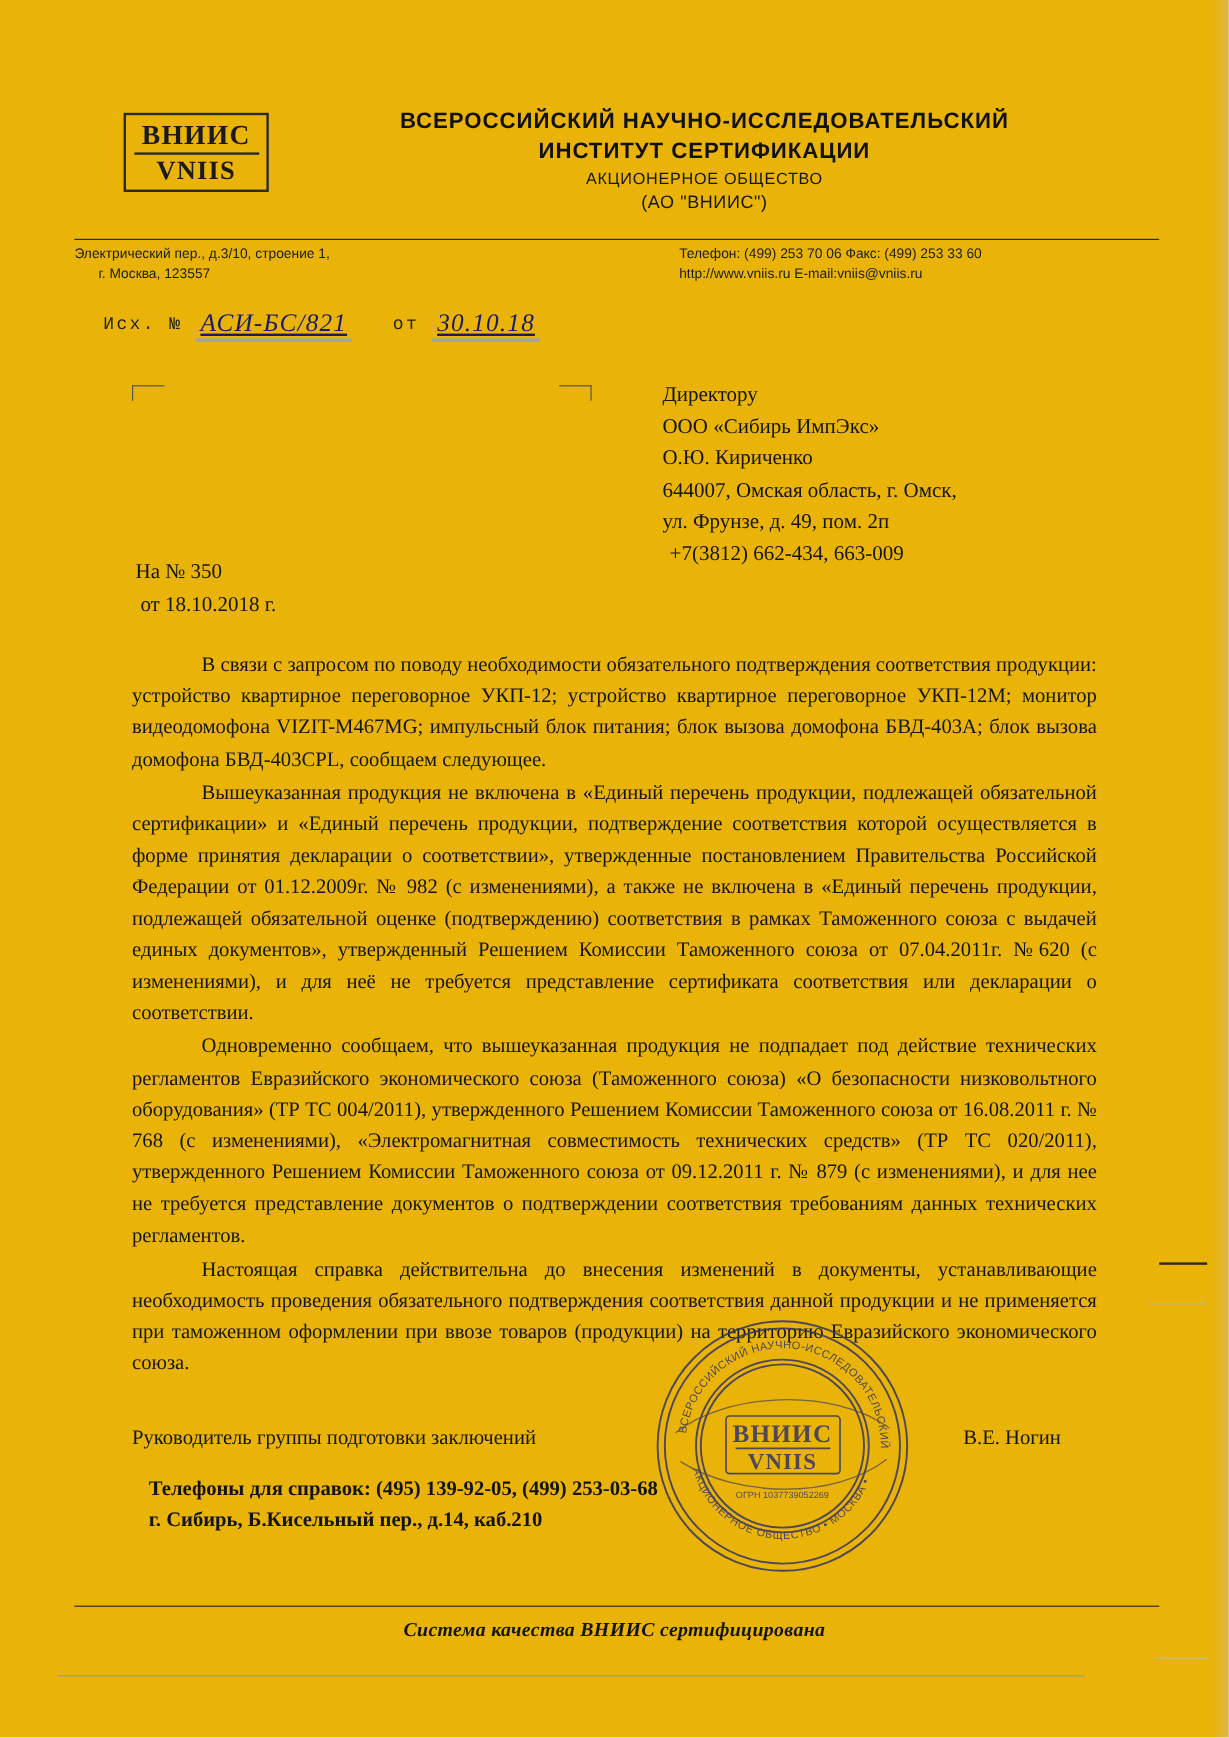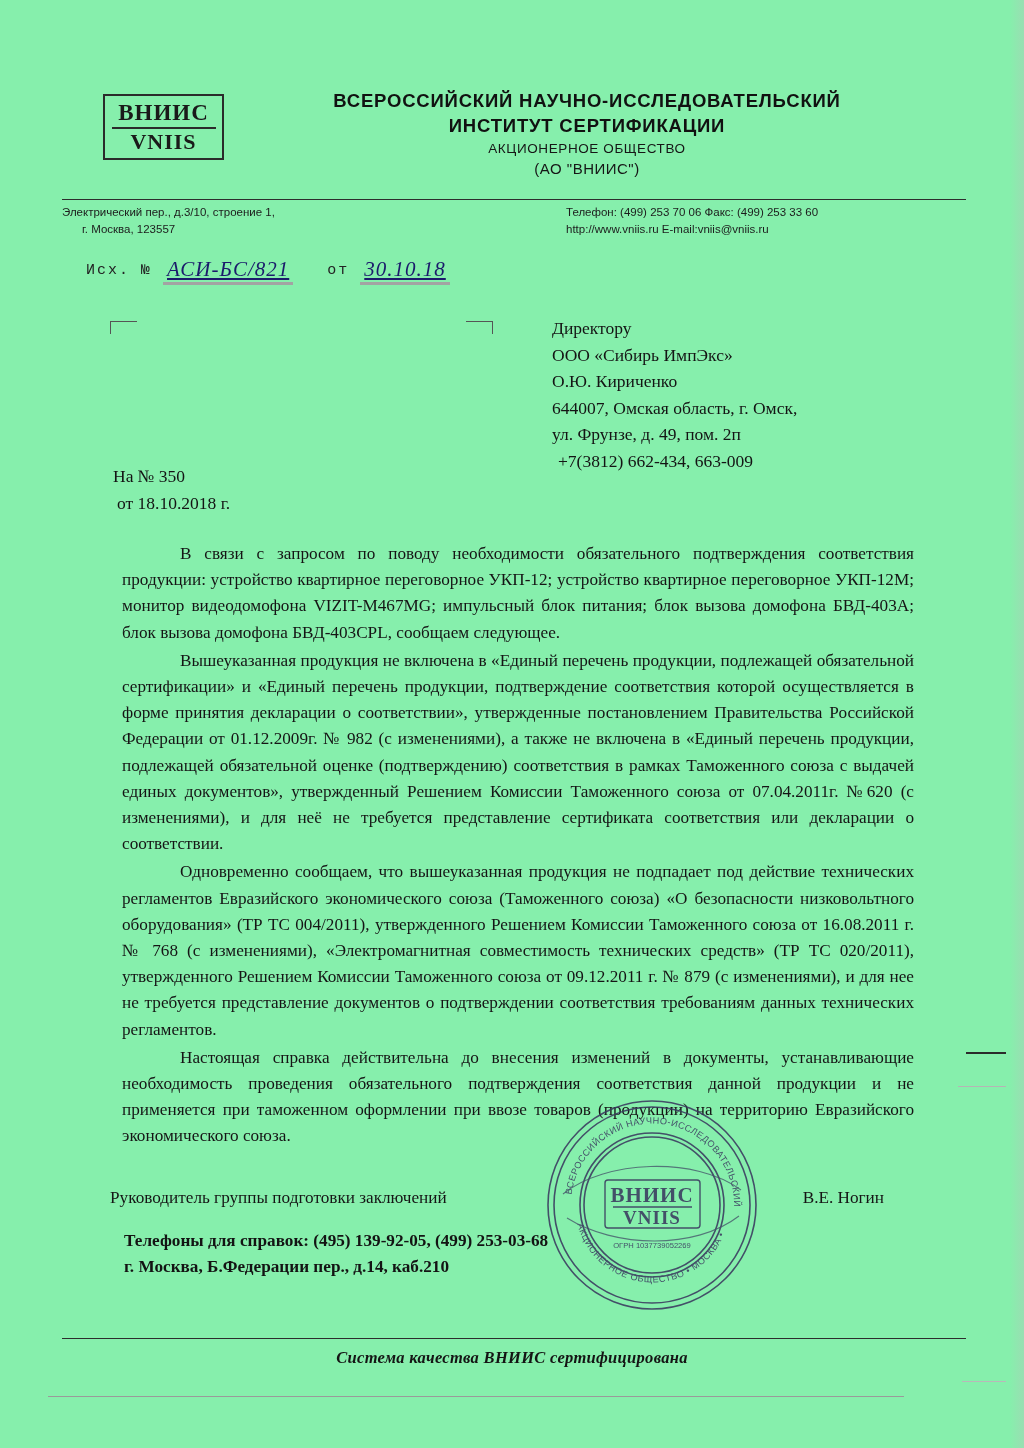--- a/index.html
+++ b/index.html
@@ -11,21 +11,21 @@
     width: 1024px;
     height: 1448px;
     font-family: "Liberation Serif", serif;
     color: #1a1a1a;
     position: relative;
     overflow: hidden;
   }
   .page {
     position: absolute;
     inset: 0;
-    background: #86efac;
+    background: #eab308;
   }
 
   
   .header {
     position: absolute;
     left: 0; right: 0;
     top: 88px;
     height: 100px;
   }
   .logo-box {
@@ -196,21 +196,21 @@
     left: 110px;
     right: 110px;
     top: 541px;
     font-family: "Liberation Serif", serif;
     font-size: 17.2px;
     line-height: 26.2px;
     text-align: justify;
     color: #151515;
   }
   .body-text p {
-    margin: 0 0 0 12px;
+    margin: 0 0 0 0;
     text-indent: 58px;
   }
   .body-text p + p { margin-top: 2px; }
   .body-text b { font-weight: normal; }
 
   
   .sig-row {
     position: absolute;
     left: 110px;
     right: 110px;
@@ -354,21 +354,21 @@
     <p><span>Настоящая справка действительна до внесения изменений в документы, устанавливающие необходимость проведения обязательного подтверждения соответствия данной продукции и </span><b>не применяется при таможенном оформлении при ввозе товаров (продукции) на территорию Евразийского экономического союза.</b></p>
   </div>
 
   <div class="sig-row">
     <span>Руководитель группы подготовки заключений</span>
     <span class="name">В.Е. Ногин</span>
   </div>
 
   <div class="phones">
     <div>Телефоны для справок: (495) 139-92-05, (499) 253-03-68</div>
-    <div>г. Москва, Б.Федерации пер., д.14, каб.210</div>
+    <div>г. Сибирь, Б.Кисельный пер., д.14, каб.210</div>
   </div>
 
   <svg class="stamp" viewBox="0 0 215 215">
     <defs>
       <path id="arcTop" d="M 26,107 A 81,81 0 0 1 189,107"></path>
       <path id="arcBot" d="M 30,107 A 77,77 0 0 0 185,107"></path>
     </defs>
     <g fill="none" stroke="#3a3a5f" stroke-width="1.6">
       <circle cx="107" cy="107" r="104"></circle>
       <circle cx="107" cy="107" r="98"></circle>

